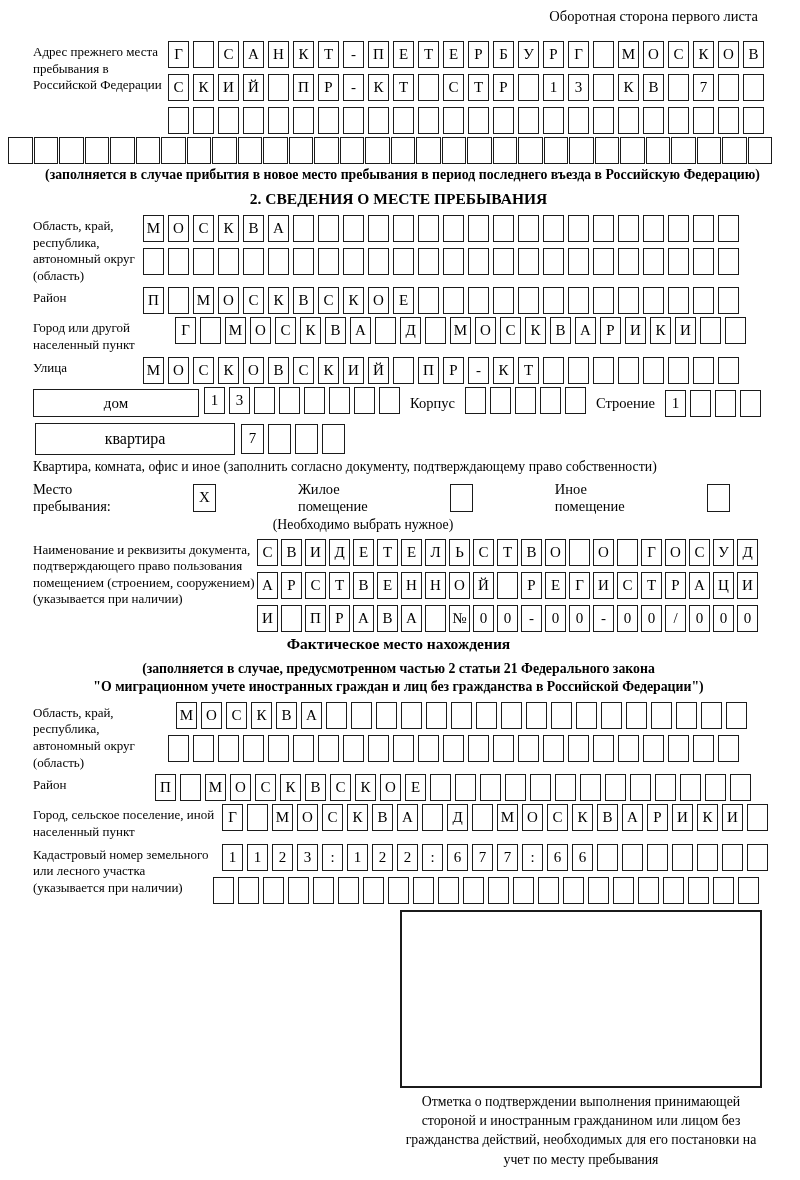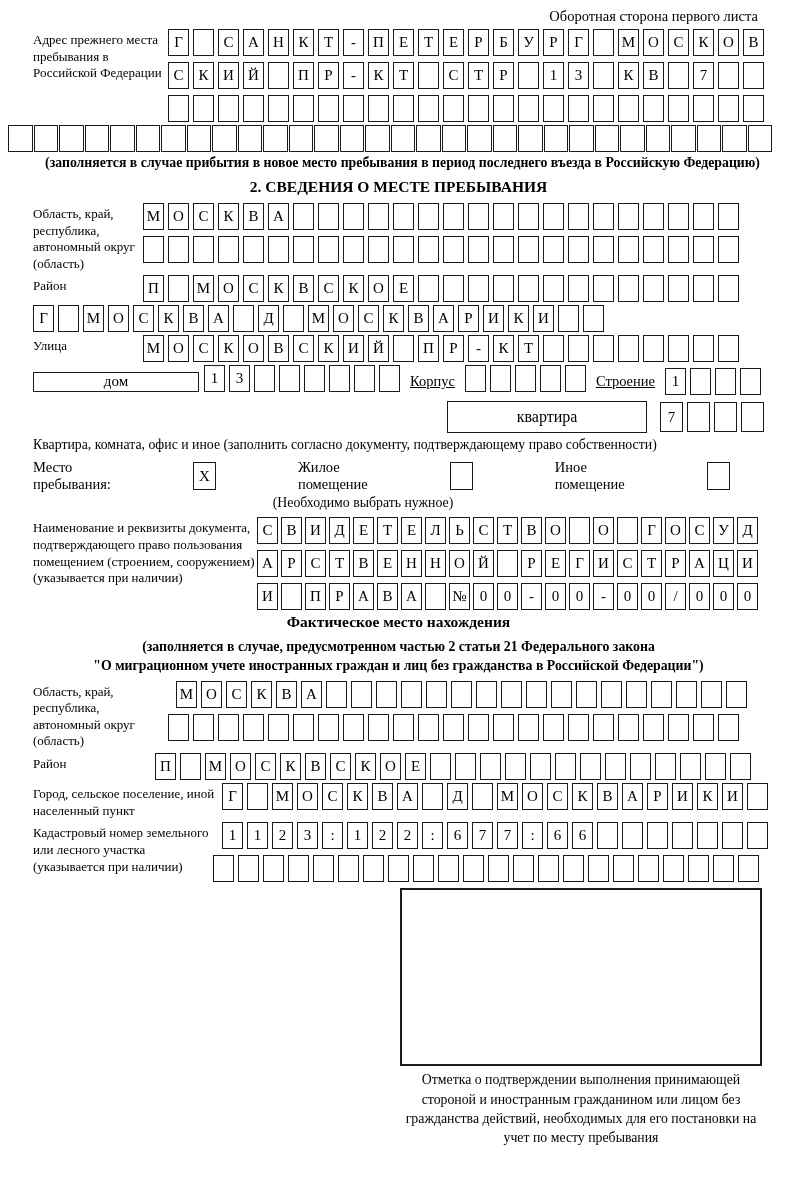--- a/index.html
+++ b/index.html
@@ -1,20 +1,20 @@
 <!DOCTYPE html>
 <html><head>
 <meta charset="utf-8">
 <style>
   * { margin:0; padding:0; box-sizing:border-box; }
   html,body { width:800px; height:1180px; background:#fff; overflow:hidden; }
   body { font-family:"Liberation Serif","DejaVu Serif",serif; color:#000; }
   .page { width:800px; height:1180px; padding:8px 36px 0 33px; position:relative; }
 
-  .header-right { text-align:right; font-size:14.5px; margin-bottom:4px; padding-right:6px; }
+  .header-right { text-align:right; font-size:14.5px; margin-bottom:16px; padding-right:6px; }
 
   .frow { display:flex; align-items:flex-start; margin-bottom:3px; }
   .label { font-size:13px; line-height:1.28; flex:0 0 auto; padding-top:3px; }
   .w110 { width:110px; } .w122 { width:122px; } .w135 { width:135px; }
   .w142 { width:142px; } .w180 { width:180px; } .w189 { width:189px; } .w224 { width:224px; }
 
   .rows { display:flex; flex-direction:column; }
   .cells { display:flex; gap:4px; margin-bottom:6px; }
   .cells:last-child { margin-bottom:0; }
   .cell {
@@ -27,27 +27,27 @@
   .cells-wide { gap:1px; margin-left:-25px; margin-top:1px; margin-bottom:2px; }
   .cells-wide .cell { width:24.5px; }
   .ind8 { margin-left:8px; } .ind9 { margin-left:9px; }
 
   .caption { font-size:13.8px; line-height:1.3; }
   .center { text-align:center;font-weight:bold; }
   .cap-a { margin:1px 0 6px -25px; width:789px; }
   .title { font-weight:bold; font-size:15.5px; text-align:center; margin:2px 0 7px 0; }
 
   .house-row { display:flex; align-items:center; gap:5px; margin:2px 0 3px 0; }
-  .widebox { border:1.8px solid #1b1b1b; height:20px; display:flex; align-items:center; justify-content:center; font-size:15px; flex:0 0 auto; }
+  .widebox { border:1.8px solid #1b1b1b; height:28px; display:flex; align-items:center; justify-content:center; font-size:15px; flex:0 0 auto; }
   .box-dom { width:166px; }
   .box-kv  { width:200px; height:32px; font-size:16px; }
-  .inline-lbl { font-size:14.5px; padding:0 5px;text-decoration:underline; }
+  .inline-lbl { font-size:14.5px; padding:0 5px; }
   .cap-left { margin:2px 0 5px 0; }
 
-  .apt-row { display:flex; align-items:center; gap:13px; margin:3px 0 3px 2px;justify-content:flex-end; }
+  .apt-row { display:flex; align-items:center; gap:6px; margin:3px 0 3px 2px; }
   .apt-row .cell { height:30px; width:23px; }
 
   .stay-row { display:flex; align-items:center; margin:4px 0 2px 0; font-size:14.5px;gap:41px; }
   .stay-row .cell { width:23px; height:28px; font-size:15px; }
   .gap8 { width:8px; } .gap14 { width:14px; } .gap22 { width:22px; } .gap28 { width:28px; }
   .note { width:660px; text-align:center; font-size:13.8px; margin:1px 0 6px 0; }
 
   .fact-cap { line-height:1.35; }
 
   .stamp-box { margin:6px 0 4px 367px; width:362px; height:178px; border:2px solid #1b1b1b; background:#fff; }
@@ -261,20 +261,21 @@
         <div class="cell"></div>
         <div class="cell"></div>
         <div class="cell"></div>
         <div class="cell"></div>
         <div class="cell"></div>
         <div class="cell"></div>
       </div>
   </div>
 
   <div class="frow">
+    <div class="label w142">Город или другой населенный пункт</div>
     <div class="cells">
         <div class="cell">Г</div>
         <div class="cell"></div>
         <div class="cell">М</div>
         <div class="cell">О</div>
         <div class="cell">С</div>
         <div class="cell">К</div>
         <div class="cell">В</div>
         <div class="cell">А</div>
         <div class="cell"></div>

